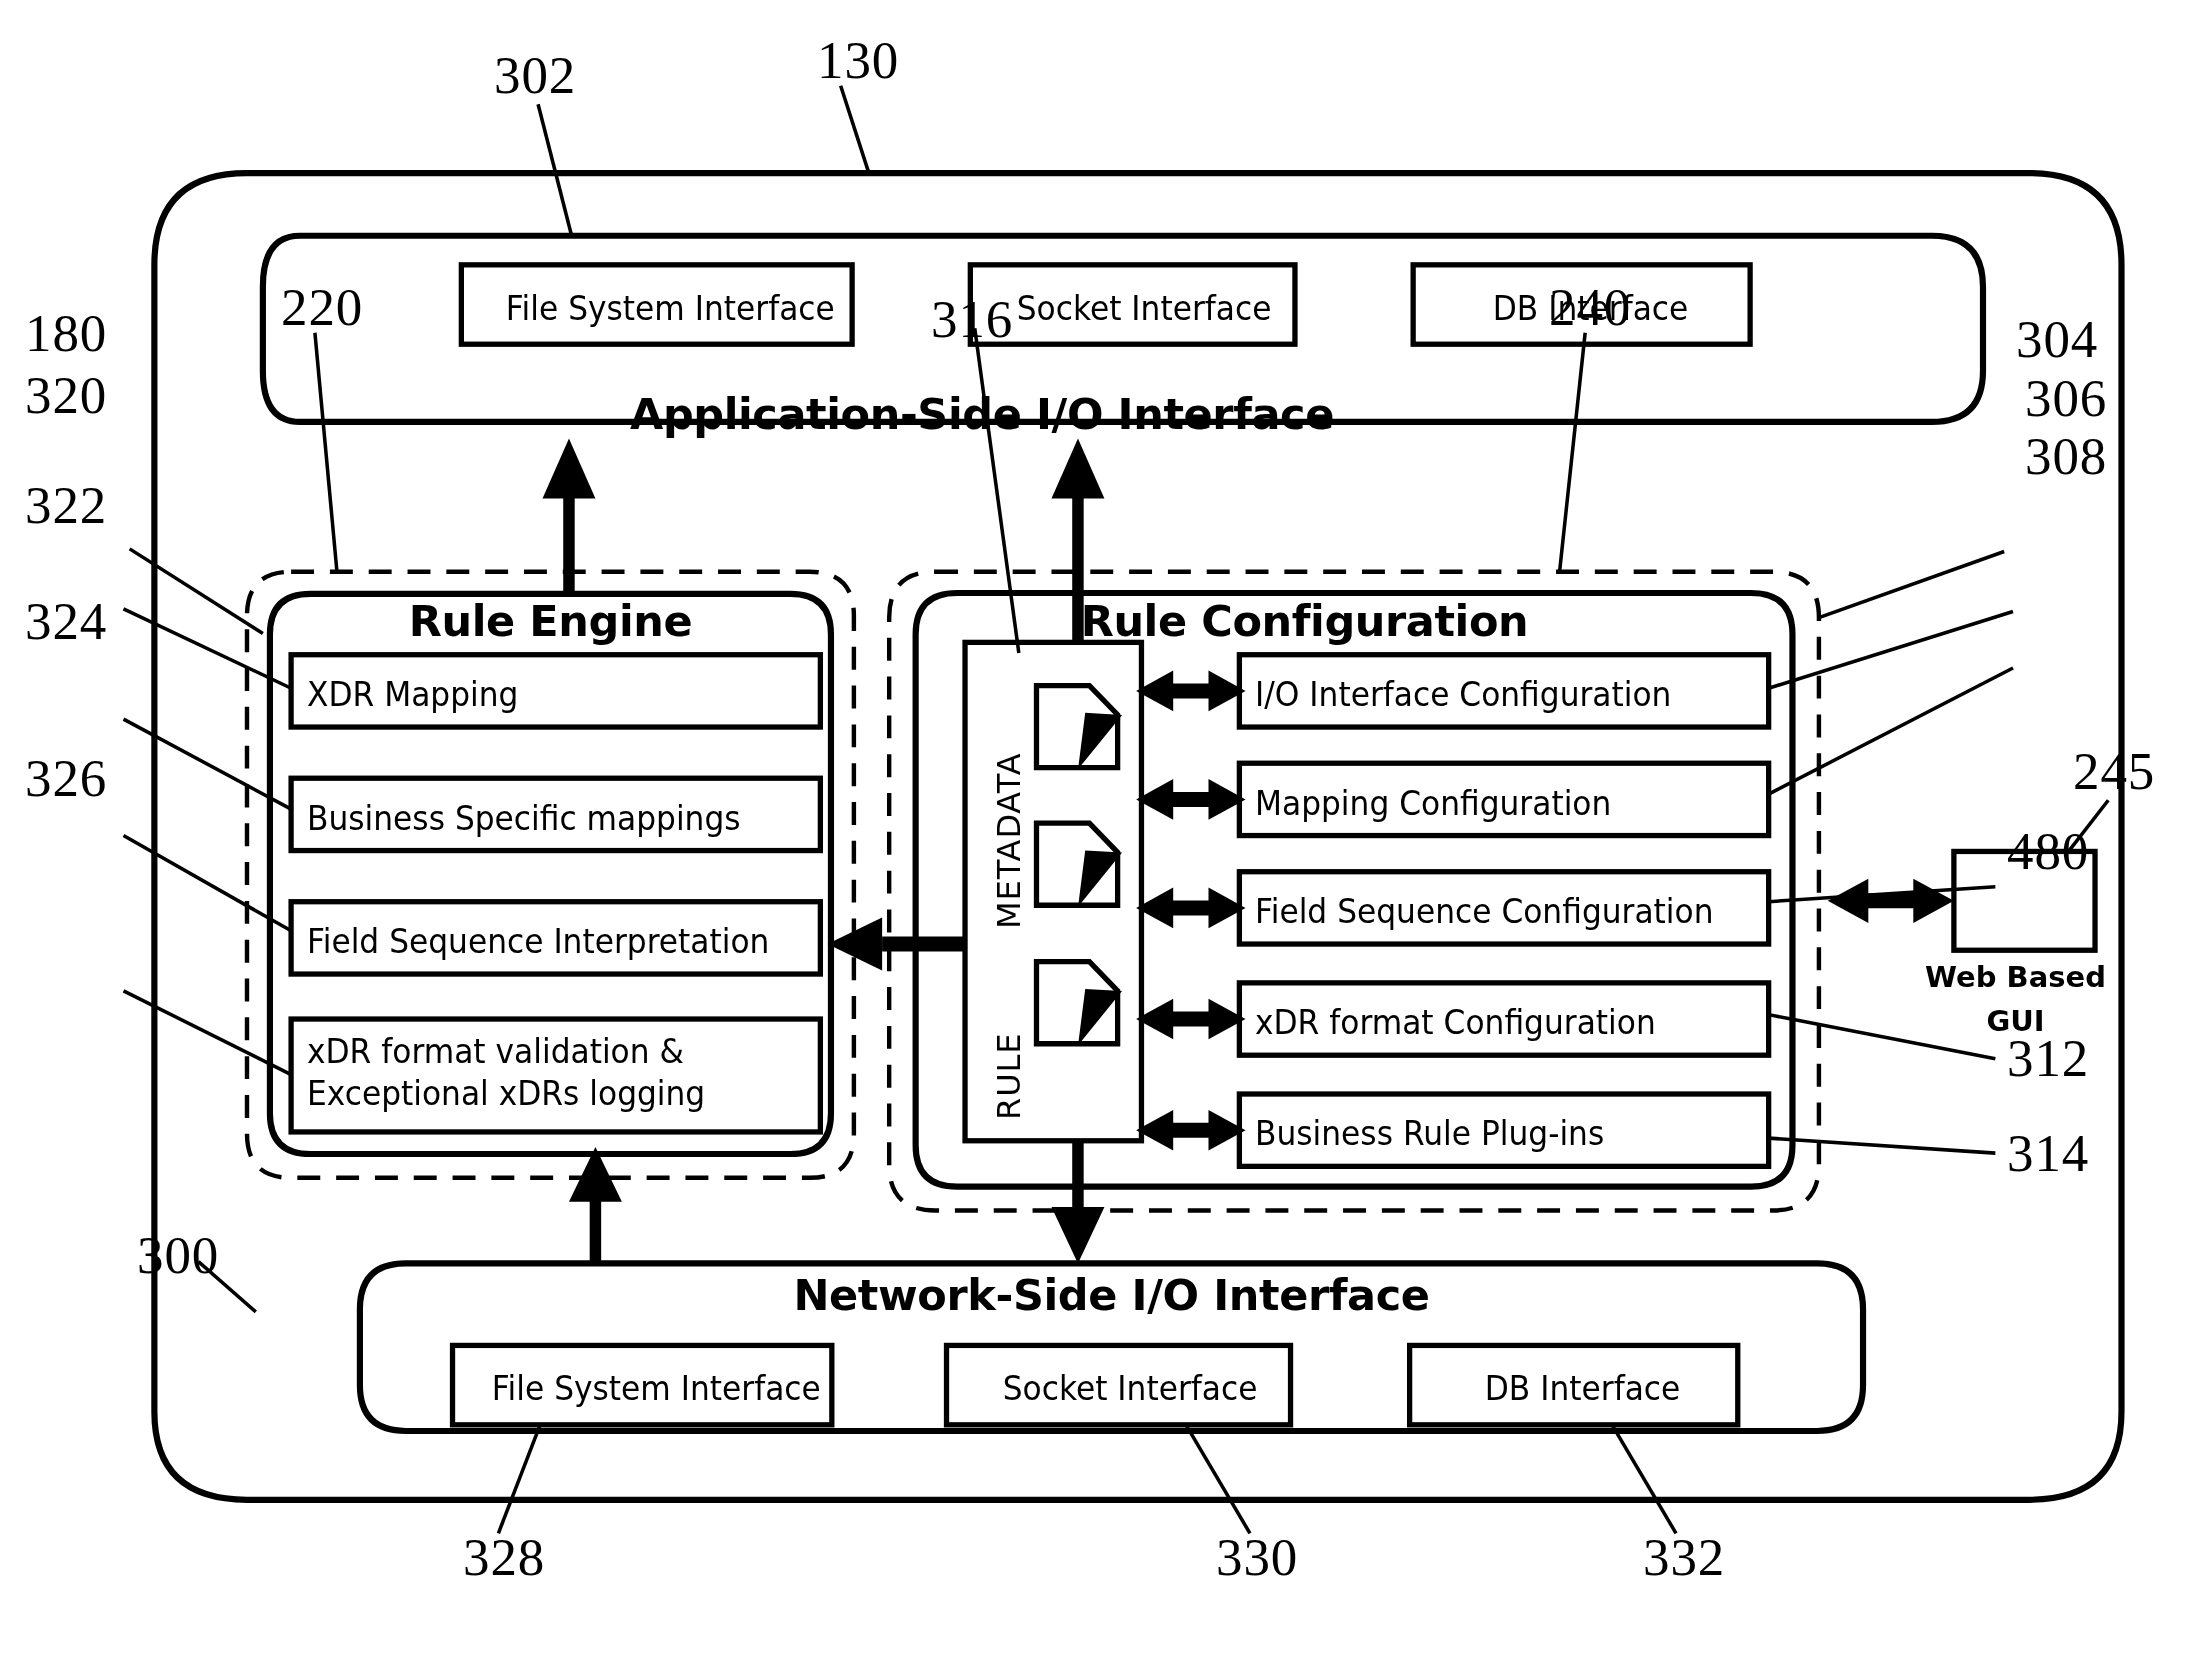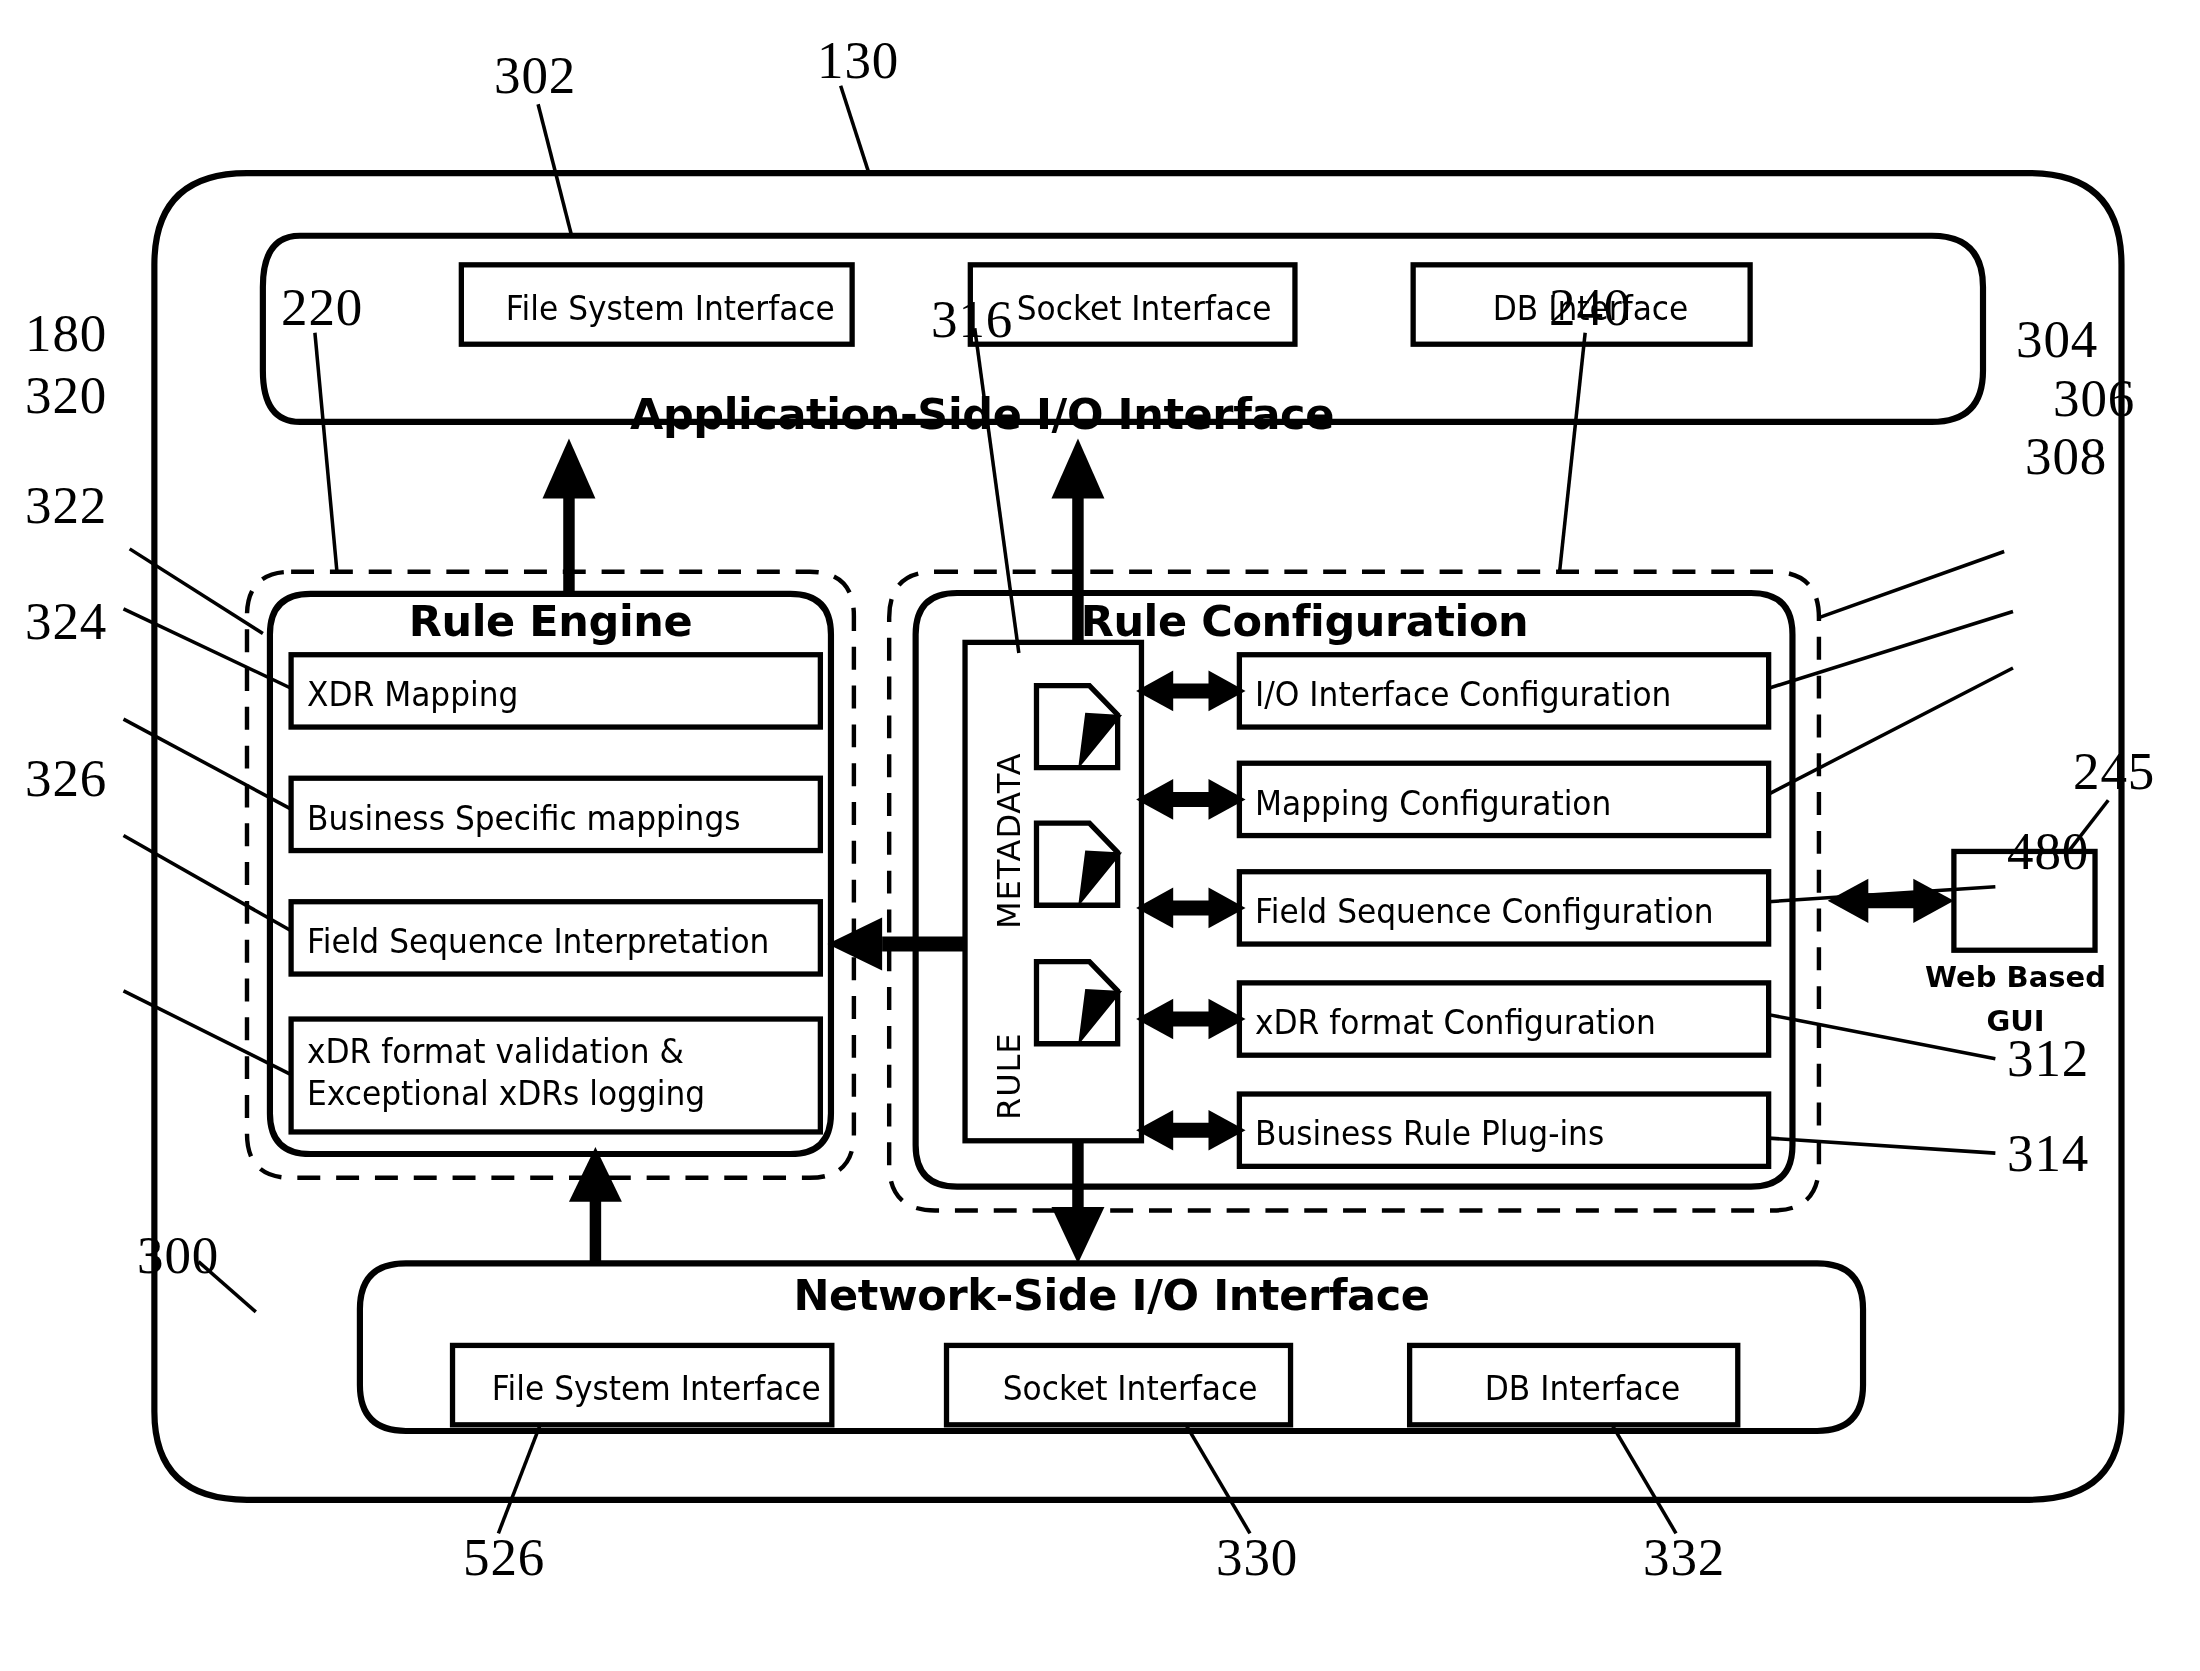--- a/index.html
+++ b/index.html
@@ -238,28 +238,28 @@
   <div class="refnum" style="left:494px; top:49px;">302</div>
   <div class="refnum" style="left:281px; top:281px;">220</div>
   <div class="refnum" style="left:1549px;top:281px;">240</div>
   <div class="refnum" style="left:931px;top:293px;">316</div>
   <div class="refnum" style="left:25px;  top:307px;">180</div>
   <div class="refnum" style="left:25px;  top:369px;">320</div>
   <div class="refnum" style="left:25px;  top:479px;">322</div>
   <div class="refnum" style="left:25px;  top:595px;">324</div>
   <div class="refnum" style="left:25px;  top:752px;">326</div>
   <div class="refnum" style="left:2016px;top:313px;">304</div>
-  <div class="refnum" style="left:2025px;top:372px;margin-left:28px;">306</div>
+  <div class="refnum" style="left:2025px;top:372px;">306</div>
   <div class="refnum" style="left:2025px;top:430px;">308</div>
   <div class="refnum" style="left:2007px;top:825px;">480</div>
   <div class="refnum" style="left:2007px;top:1032px;">312</div>
   <div class="refnum" style="left:2007px;top:1127px;">314</div>
   <div class="refnum" style="left:2073px;top:745px;">245</div>
   <div class="refnum" style="left:137px; top:1229px;">300</div>
-  <div class="refnum" style="left:463px; top:1531px;">526</div>
+  <div class="refnum" style="left:463px; top:1531px;">328</div>
   <div class="refnum" style="left:1216px;top:1531px;">330</div>
   <div class="refnum" style="left:1643px;top:1531px;">332</div>
 
   <div class="boxlabel ctr" style="left:656px; top:287px;">File System Interface</div>
   <div class="boxlabel ctr" style="left:1133px; top:287px;">Socket Interface</div>
   <div class="boxlabel ctr" style="left:1582px; top:287px;">DB Interface</div>
   <div class="heading big" style="left:0; top:392px; width:1964px;">Application-Side I/O Interface</div>
 
   <div class="heading big" style="left:270px; top:599px; width:561px;">Rule Engine</div>
   <div class="boxlabel" style="left:307px; top:673px;">XDR Mapping</div>

